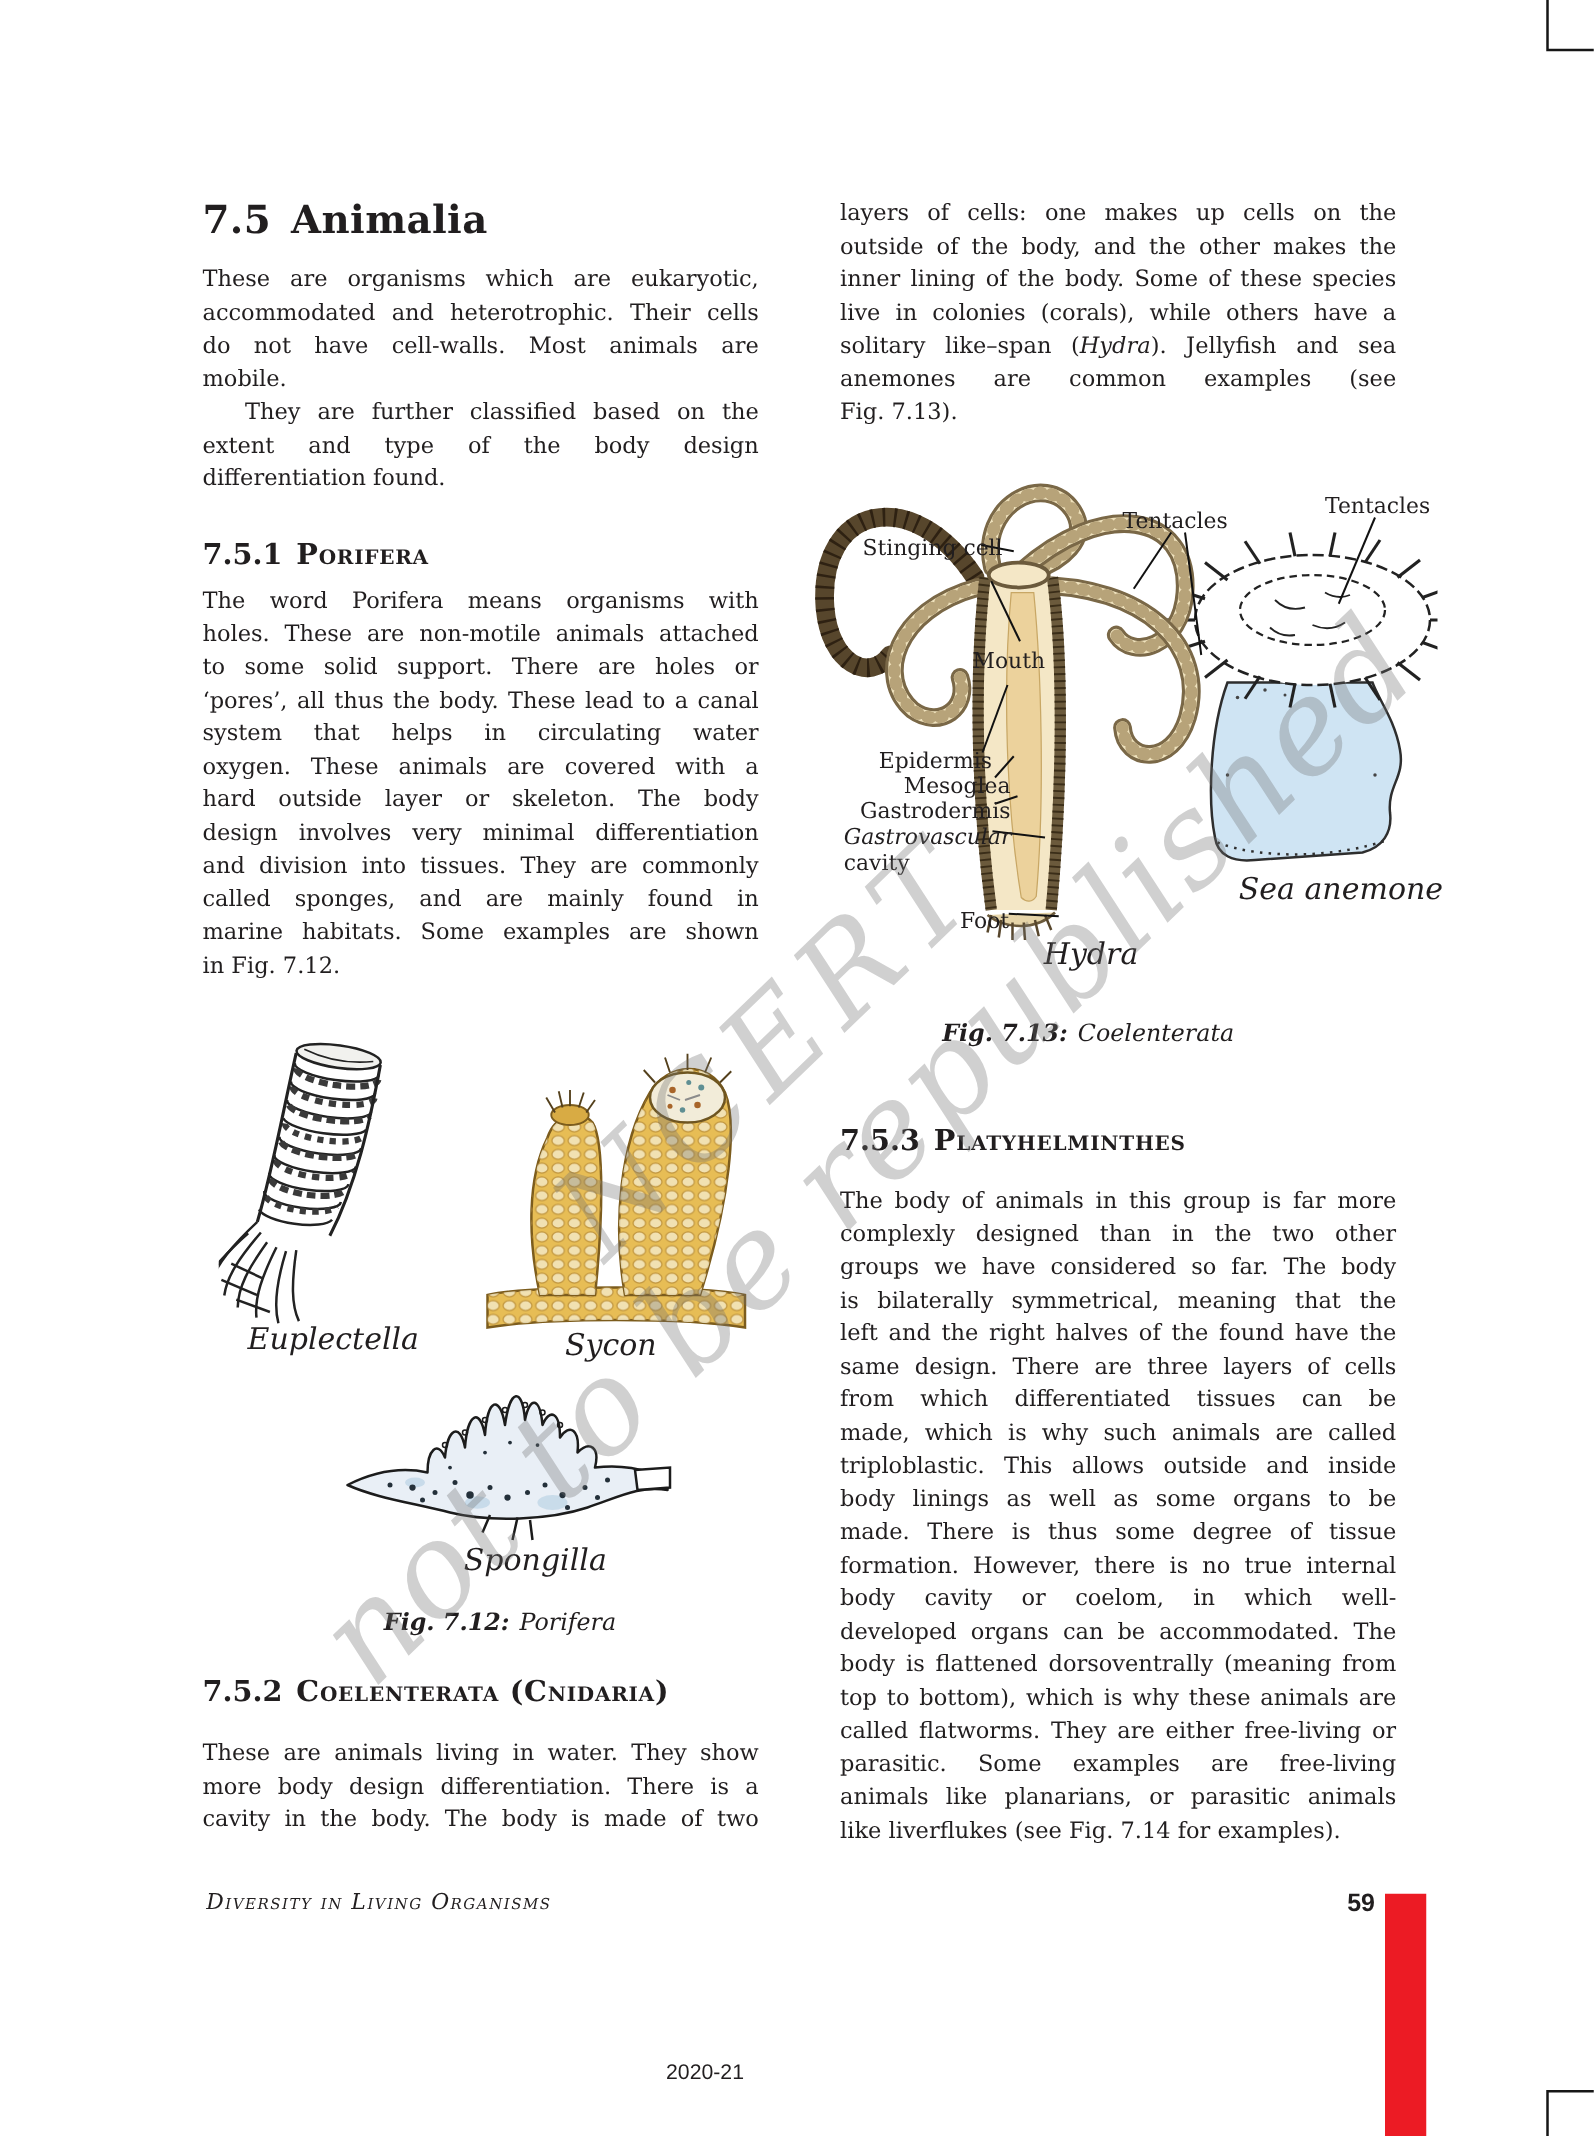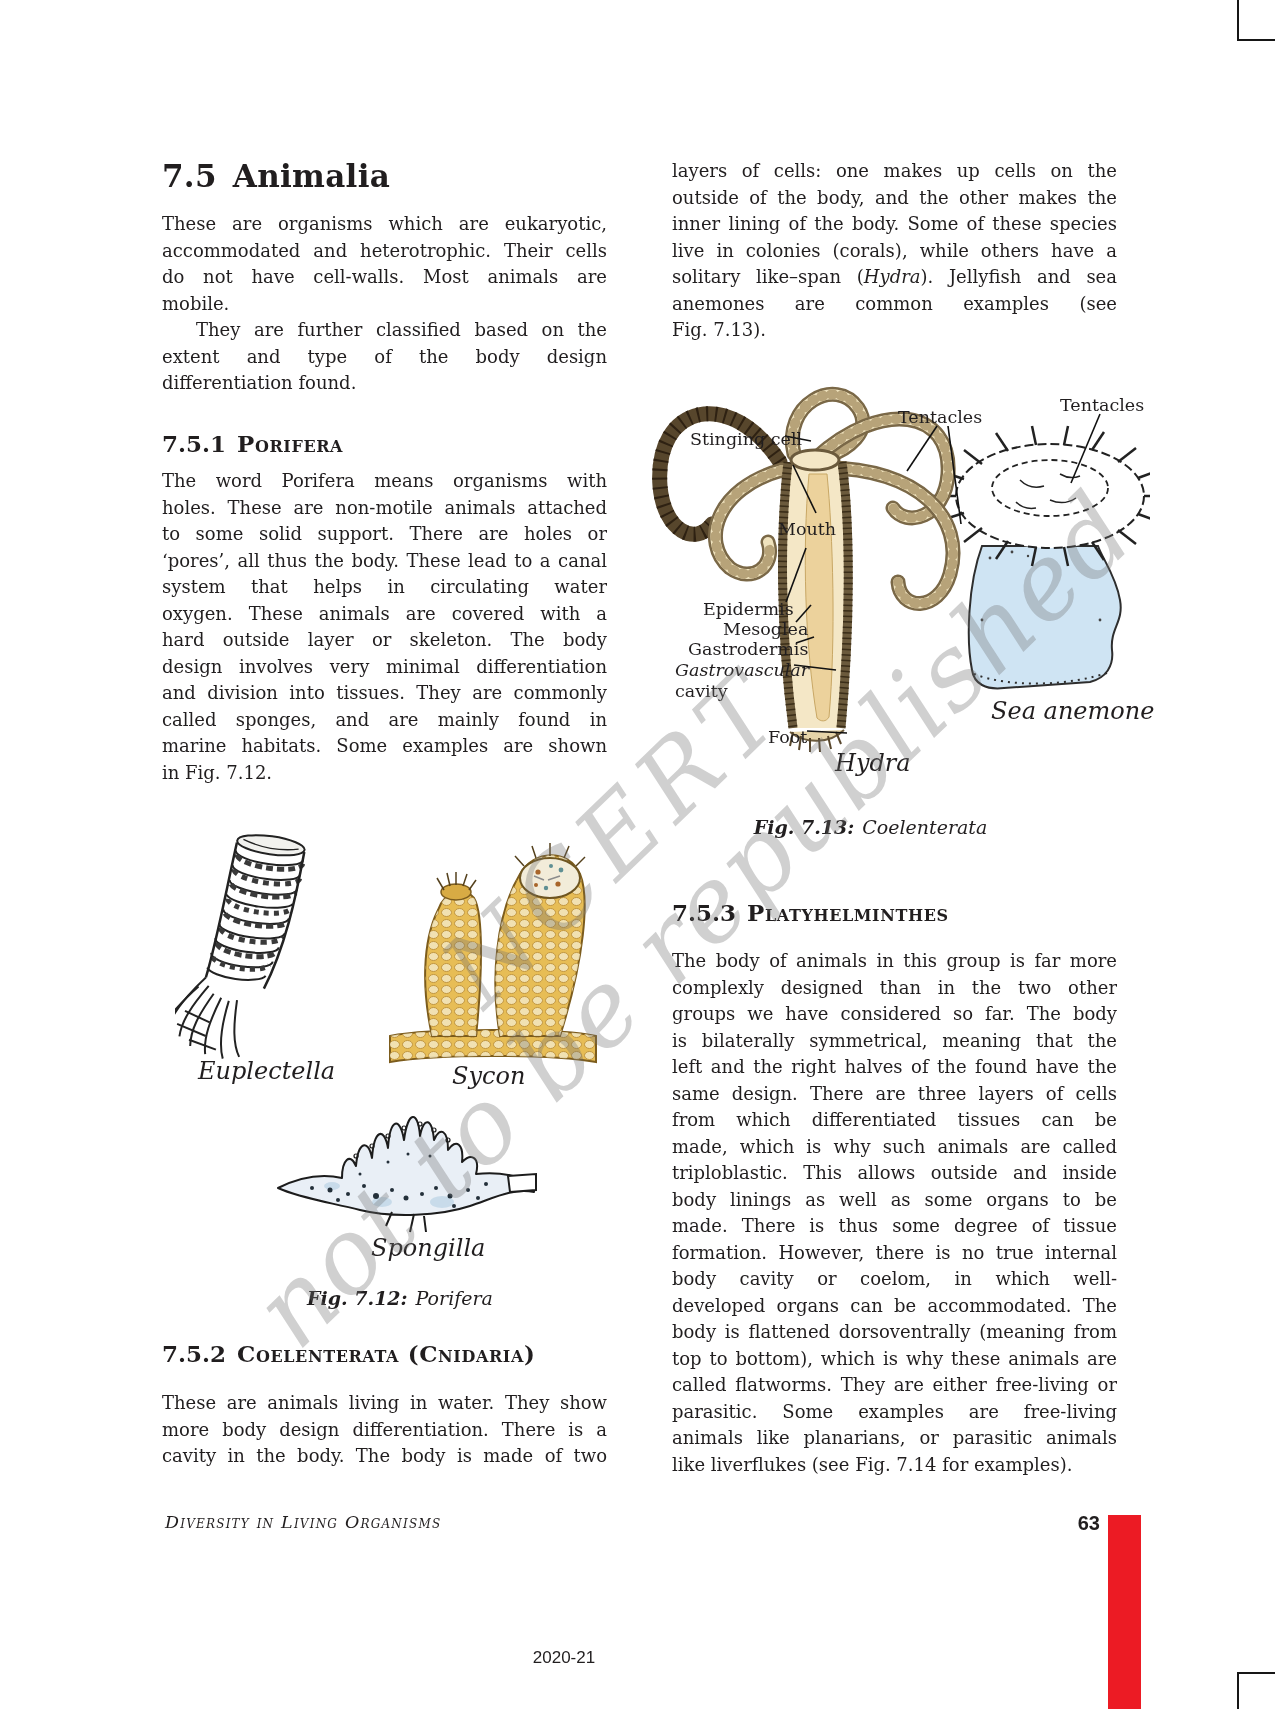--- a/index.html
+++ b/index.html
@@ -358,19 +358,19 @@
     <div class="pline">developed organs can be accommodated. The</div>
     <div class="pline">body is flattened dorsoventrally (meaning from</div>
     <div class="pline">top to bottom), which is why these animals are</div>
     <div class="pline">called flatworms. They are either free-living or</div>
     <div class="pline">parasitic. Some examples are free-living</div>
     <div class="pline">animals like planarians, or parasitic animals</div>
     <div class="pline last">like liverflukes (see Fig. 7.14 for examples).</div>
   </div>
 
 <div class="abs footer-title" style="left:165px;top:1512px;">Diversity in Living Organisms</div>
-<div class="abs pagenum" style="left:1050px;top:1512px;">63</div>
+<div class="abs pagenum" style="left:1050px;top:1512px;">59</div>
 <div class="abs yearmark" style="left:0px;top:1648px;">2020-21</div>
 
 <div class="abs watermark">
   <div class="wl1">NCERT</div>
   <div class="wl2">not to be republished</div>
 </div>
 
 </body></html>

